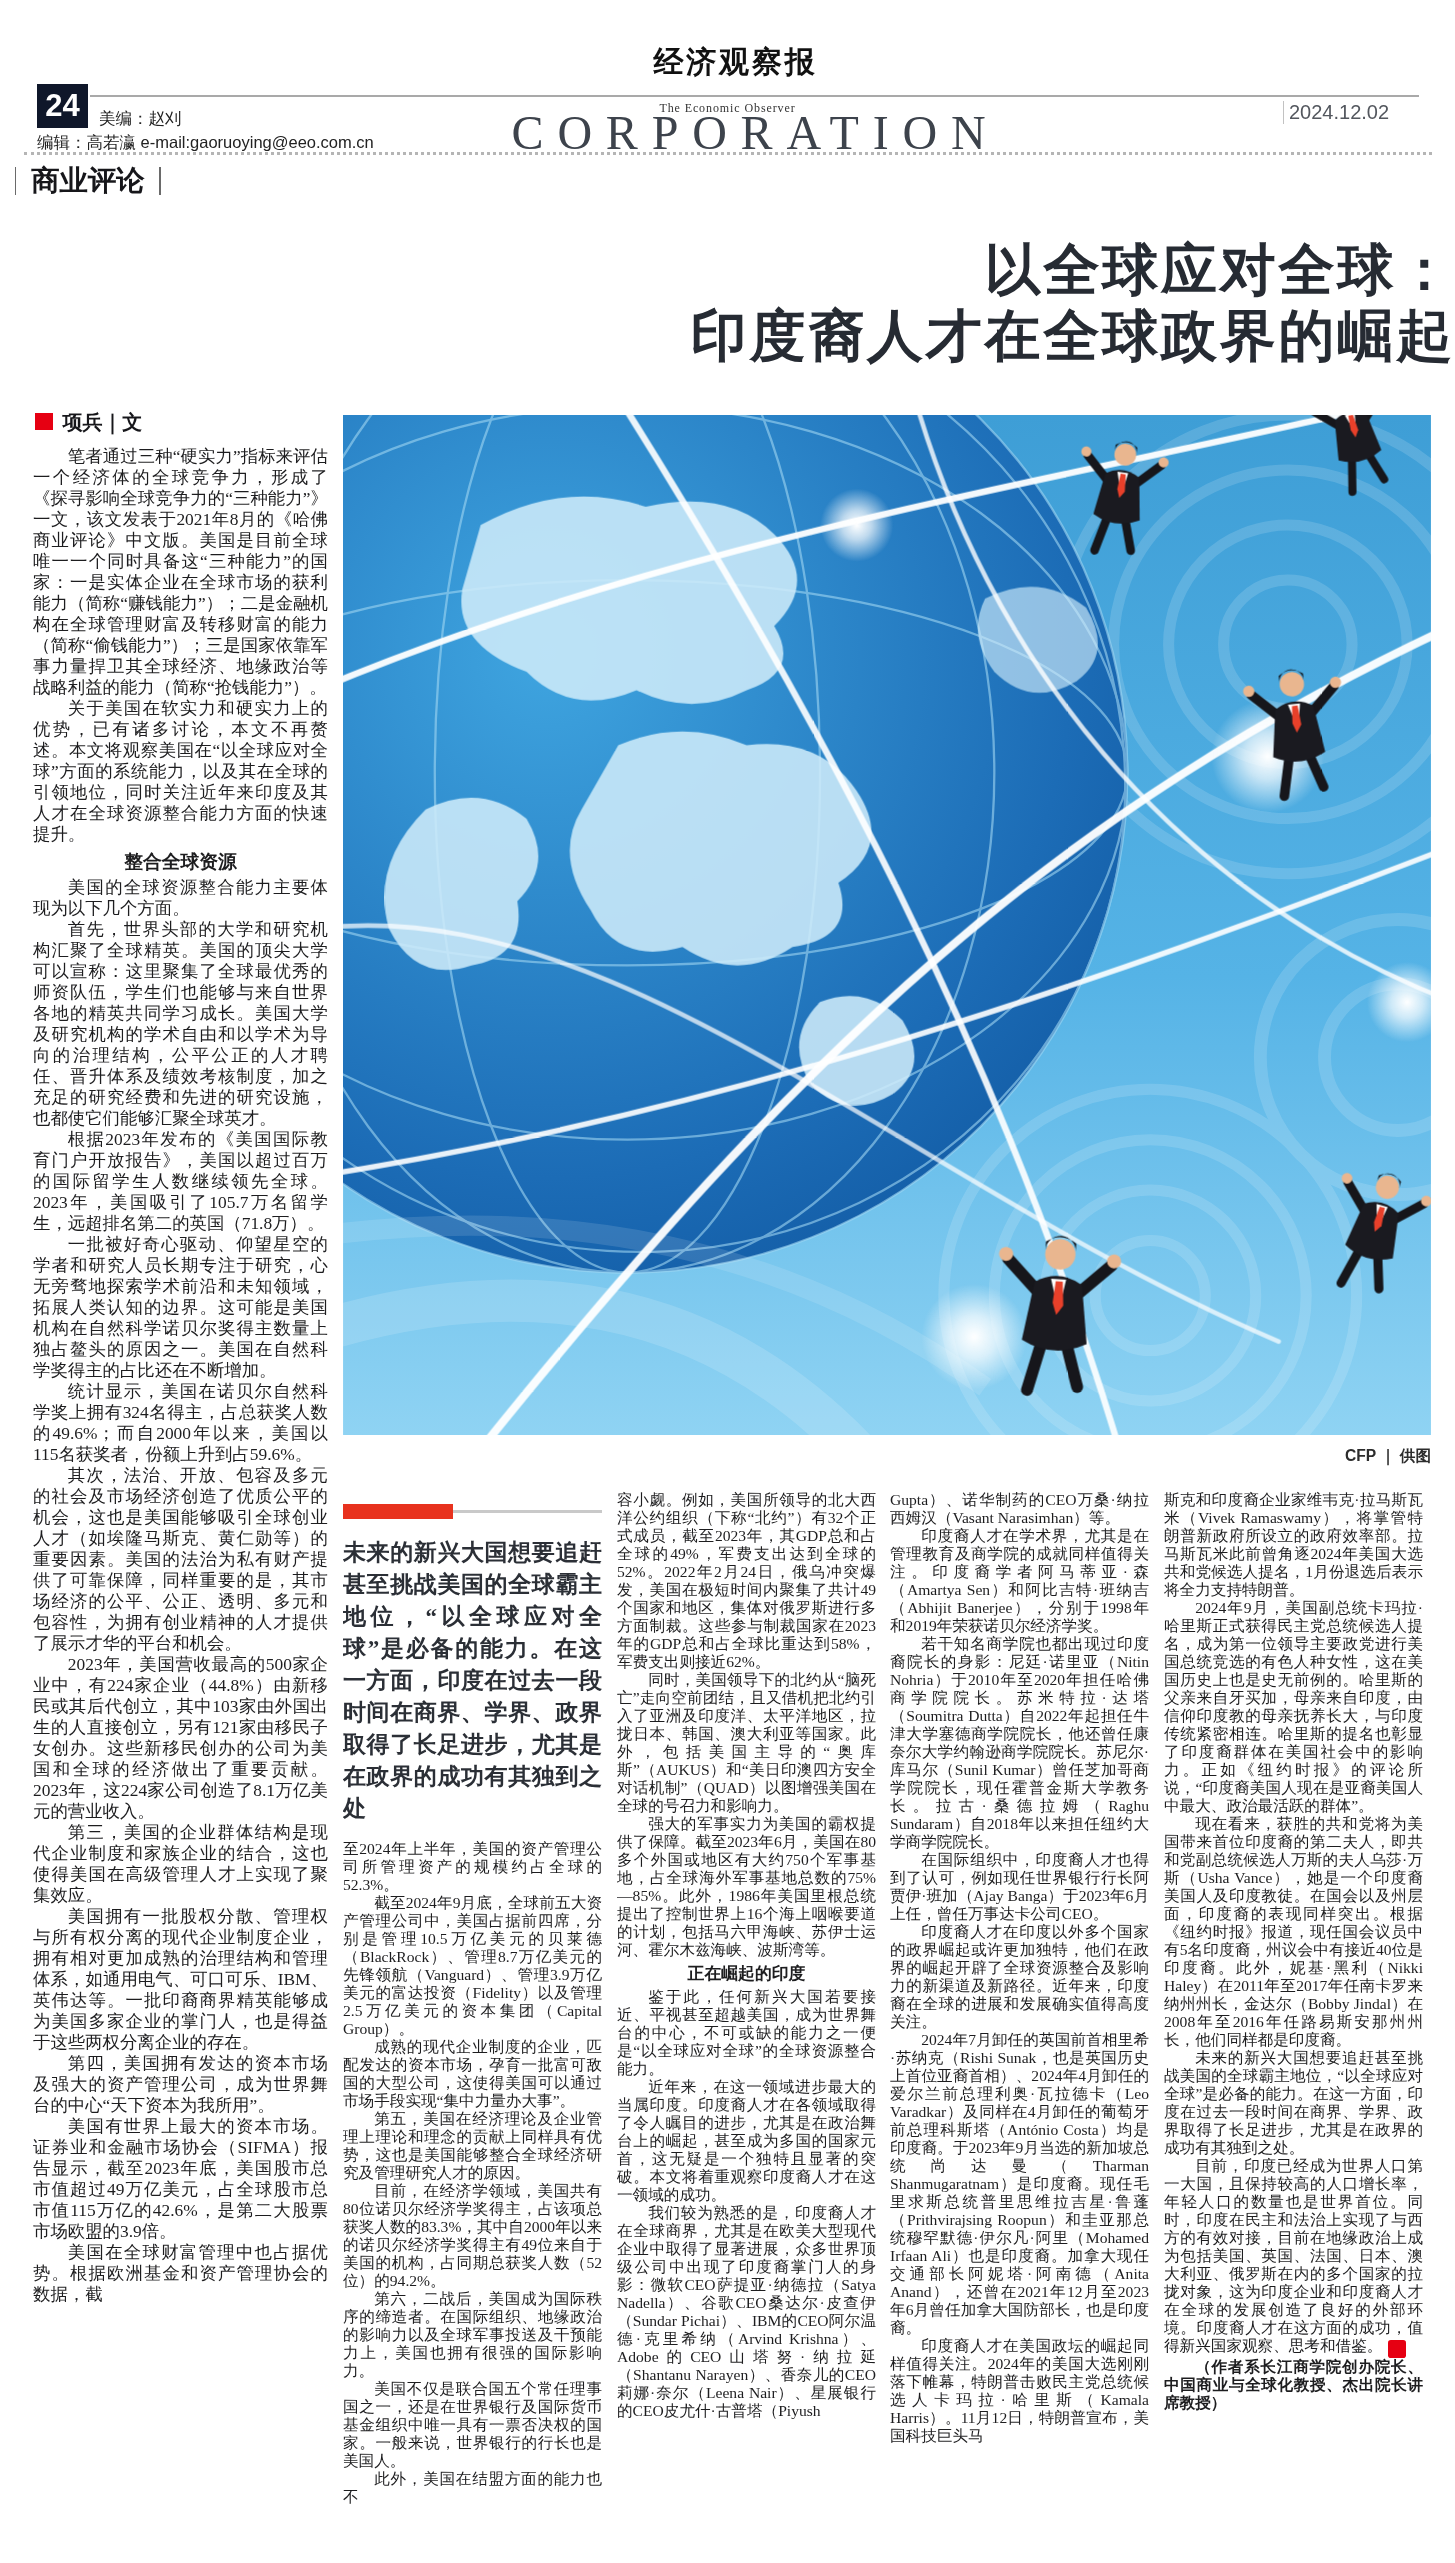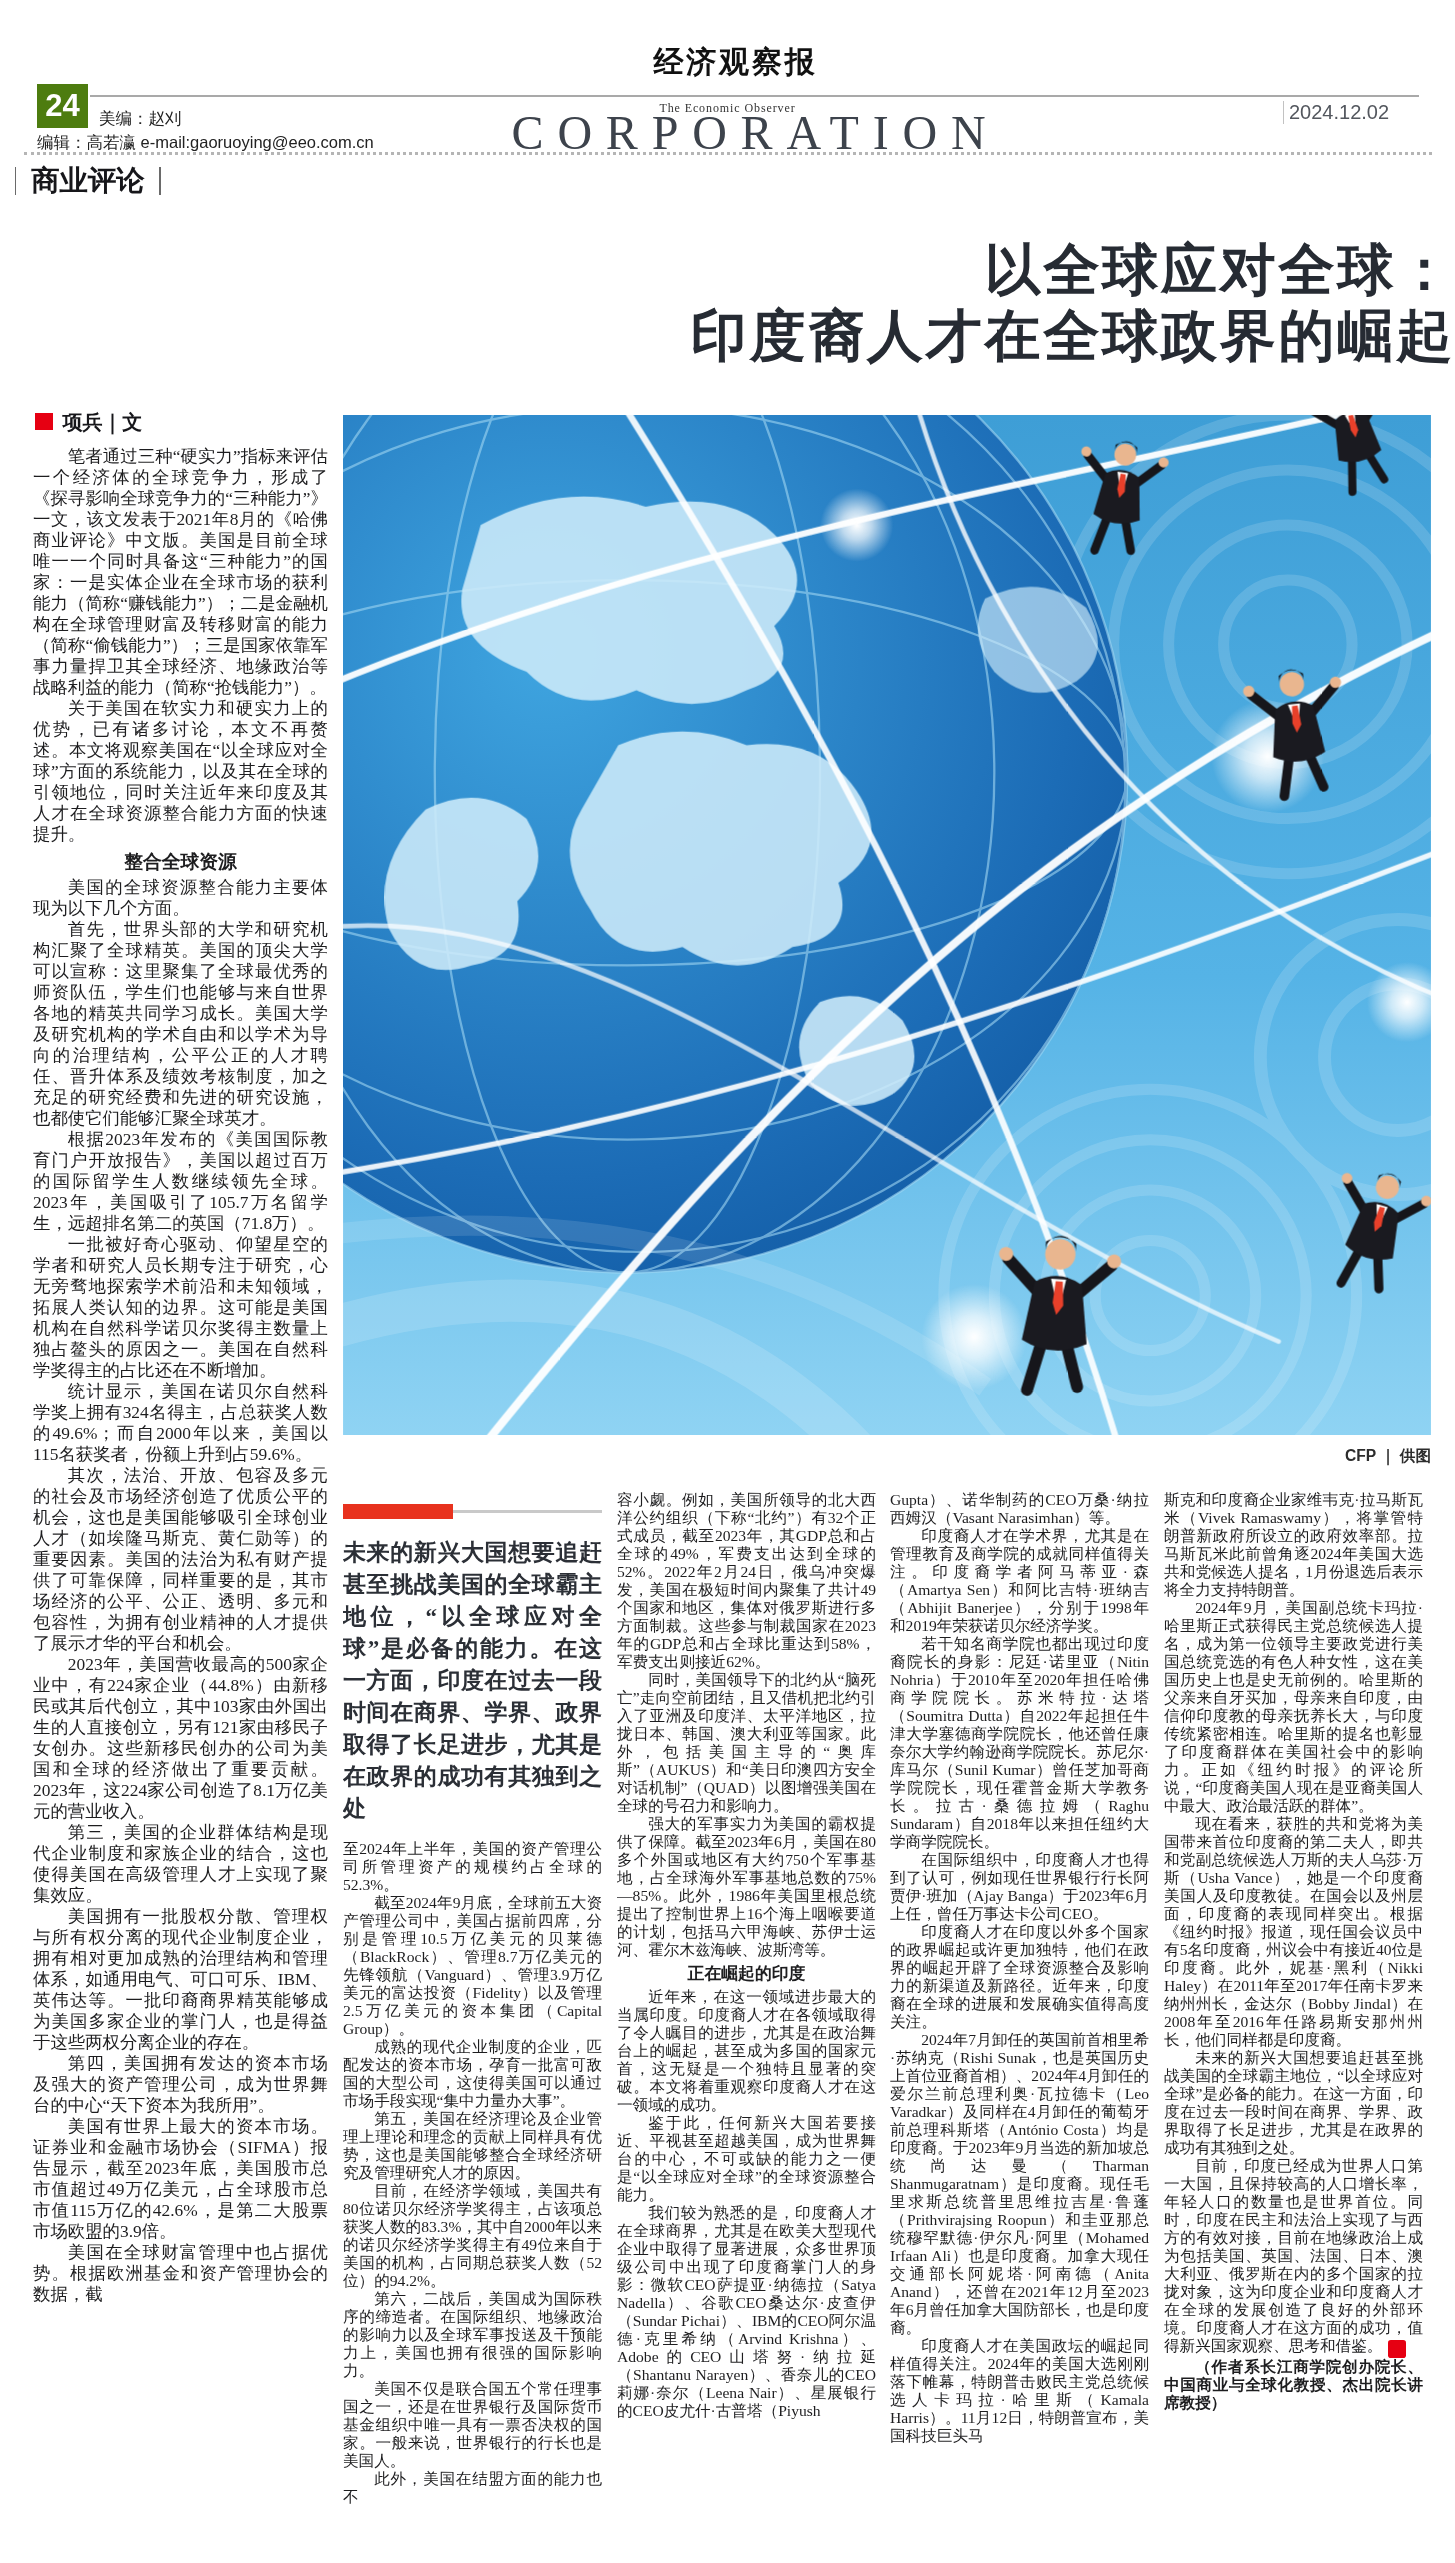--- a/index.html
+++ b/index.html
@@ -1,19 +1,19 @@
 <!DOCTYPE html>
 <html style="font-size:14.7px"><head>
 <meta charset="utf-8">
 <style>
   html,body{margin:0;padding:0;background:#e9e9e9;}
   .page{position:relative;width:1455px;height:2563px;background:#ffffff;margin:0 auto;overflow:hidden;
         font-family:"Liberation Serif","DejaVu Serif",serif;color:#1d1d1f;}
   
-  .pageno{position:absolute;left:37px;top:84px;width:51px;height:44px;background:#4d7c0f;color:#fff;
+  .pageno{position:absolute;left:37px;top:84px;width:51px;height:44px;background:#0f172a;color:#fff;
           font-family:"Liberation Sans","DejaVu Sans",sans-serif;font-weight:bold;font-size:31px;
           display:flex;align-items:center;justify-content:center;}
   .art-editor{position:absolute;left:99px;top:108px;font-size:16.5px;font-family:"Liberation Sans",sans-serif;color:#222;}
   .editor-line{position:absolute;left:37px;top:132px;font-size:16.5px;font-family:"Liberation Sans",sans-serif;color:#222;}
   .header-rule{position:absolute;left:90px;top:95px;width:1329px;height:1.8px;background:#a9a9a9;}
   .paper-cn{position:absolute;left:0;top:42px;width:100%;text-align:center;font-size:30px;font-weight:bold;letter-spacing:2.8px;color:#111;padding-left:8px;}
   .paper-en{position:absolute;left:0;top:101px;width:100%;text-align:center;font-size:12px;color:#333;letter-spacing:0.9px;}
   .date{position:absolute;left:1283px;top:101px;font-size:20px;color:#53575e;font-family:"Liberation Sans",sans-serif;
         border-left:1.8px solid #c2c2c2;padding-left:5px;}
   .corporation{position:absolute;left:0;top:105px;width:100%;text-align:center;font-size:48px;color:#3d434c;
@@ -212,22 +212,22 @@
         <p class="para">美国不仅是联合国五个常任理事国之一，还是在世界银行及国际货币基金组织中唯一具有一票否决权的国家。一般来说，世界银行的行长也是美国人。</p>
         <p class="para">此外，美国在结盟方面的能力也不</p>
       </div>
   </div>
 
   <div class="col bcol col3">
       <p class="para noindent">容小觑。例如，美国所领导的北大西洋公约组织（下称“北约”）有32个正式成员，截至2023年，其GDP总和占全球的49%，军费支出达到全球的52%。2022年2月24日，俄乌冲突爆发，美国在极短时间内聚集了共计49个国家和地区，集体对俄罗斯进行多方面制裁。这些参与制裁国家在2023年的GDP总和占全球比重达到58%，军费支出则接近62%。</p>
       <p class="para">同时，美国领导下的北约从“脑死亡”走向空前团结，且又借机把北约引入了亚洲及印度洋、太平洋地区，拉拢日本、韩国、澳大利亚等国家。此外，包括美国主导的“奥库斯”（AUKUS）和“美日印澳四方安全对话机制”（QUAD）以图增强美国在全球的号召力和影响力。</p>
       <p class="para">强大的军事实力为美国的霸权提供了保障。截至2023年6月，美国在80多个外国或地区有大约750个军事基地，占全球海外军事基地总数的75%—85%。此外，1986年美国里根总统提出了控制世界上16个海上咽喉要道的计划，包括马六甲海峡、苏伊士运河、霍尔木兹海峡、波斯湾等。</p>
       <h4 class="subhead">正在崛起的印度</h4>
+      <p class="para">鉴于此，任何新兴大国若要接近、平视甚至超越美国，成为世界舞台的中心，不可或缺的能力之一便是“以全球应对全球”的全球资源整合能力。</p>
       <p class="para">近年来，在这一领域进步最大的当属印度。印度裔人才在各领域取得了令人瞩目的进步，尤其是在政治舞台上的崛起，甚至成为多国的国家元首，这无疑是一个独特且显著的突破。本文将着重观察印度裔人才在这一领域的成功。</p>
-      <p class="para">鉴于此，任何新兴大国若要接近、平视甚至超越美国，成为世界舞台的中心，不可或缺的能力之一便是“以全球应对全球”的全球资源整合能力。</p>
       <p class="para">我们较为熟悉的是，印度裔人才在全球商界，尤其是在欧美大型现代企业中取得了显著进展，众多世界顶级公司中出现了印度裔掌门人的身影：微软CEO萨提亚·纳德拉（Satya Nadella）、谷歌CEO桑达尔·皮查伊（Sundar Pichai）、IBM的CEO阿尔温德·克里希纳（Arvind Krishna）、Adobe的CEO山塔努·纳拉延（Shantanu Narayen）、香奈儿的CEO莉娜·奈尔（Leena Nair）、星展银行的CEO皮尤什·古普塔（Piyush</p>
     </div>
   <div class="col bcol col4">
       <p class="para noindent">Gupta）、诺华制药的CEO万桑·纳拉西姆汉（Vasant Narasimhan）等。</p>
       <p class="para">印度裔人才在学术界，尤其是在管理教育及商学院的成就同样值得关注。印度裔学者阿马蒂亚·森（Amartya Sen）和阿比吉特·班纳吉（Abhijit Banerjee），分别于1998年和2019年荣获诺贝尔经济学奖。</p>
       <p class="para">若干知名商学院也都出现过印度裔院长的身影：尼廷·诺里亚（Nitin Nohria）于2010年至2020年担任哈佛商学院院长。苏米特拉·达塔（Soumitra Dutta）自2022年起担任牛津大学塞德商学院院长，他还曾任康奈尔大学约翰逊商学院院长。苏尼尔·库马尔（Sunil Kumar）曾任芝加哥商学院院长，现任霍普金斯大学教务长。拉古·桑德拉姆（Raghu Sundaram）自2018年以来担任纽约大学商学院院长。</p>
       <p class="para">在国际组织中，印度裔人才也得到了认可，例如现任世界银行行长阿贾伊·班加（Ajay Banga）于2023年6月上任，曾任万事达卡公司CEO。</p>
       <p class="para">印度裔人才在印度以外多个国家的政界崛起或许更加独特，他们在政界的崛起开辟了全球资源整合及影响力的新渠道及新路径。近年来，印度裔在全球的进展和发展确实值得高度关注。</p>
       <p class="para">2024年7月卸任的英国前首相里希·苏纳克（Rishi Sunak，也是英国历史上首位亚裔首相）、2024年4月卸任的爱尔兰前总理利奥·瓦拉德卡（Leo Varadkar）及同样在4月卸任的葡萄牙前总理科斯塔（António Costa）均是印度裔。于2023年9月当选的新加坡总统尚达曼（Tharman Shanmugaratnam）是印度裔。现任毛里求斯总统普里思维拉吉星·鲁蓬（Prithvirajsing Roopun）和圭亚那总统穆罕默德·伊尔凡·阿里（Mohamed Irfaan Ali）也是印度裔。加拿大现任交通部长阿妮塔·阿南德（Anita Anand），还曾在2021年12月至2023年6月曾任加拿大国防部长，也是印度裔。</p>
       <p class="para">印度裔人才在美国政坛的崛起同样值得关注。2024年的美国大选刚刚落下帷幕，特朗普击败民主党总统候选人卡玛拉·哈里斯（Kamala Harris）。11月12日，特朗普宣布，美国科技巨头马</p>

